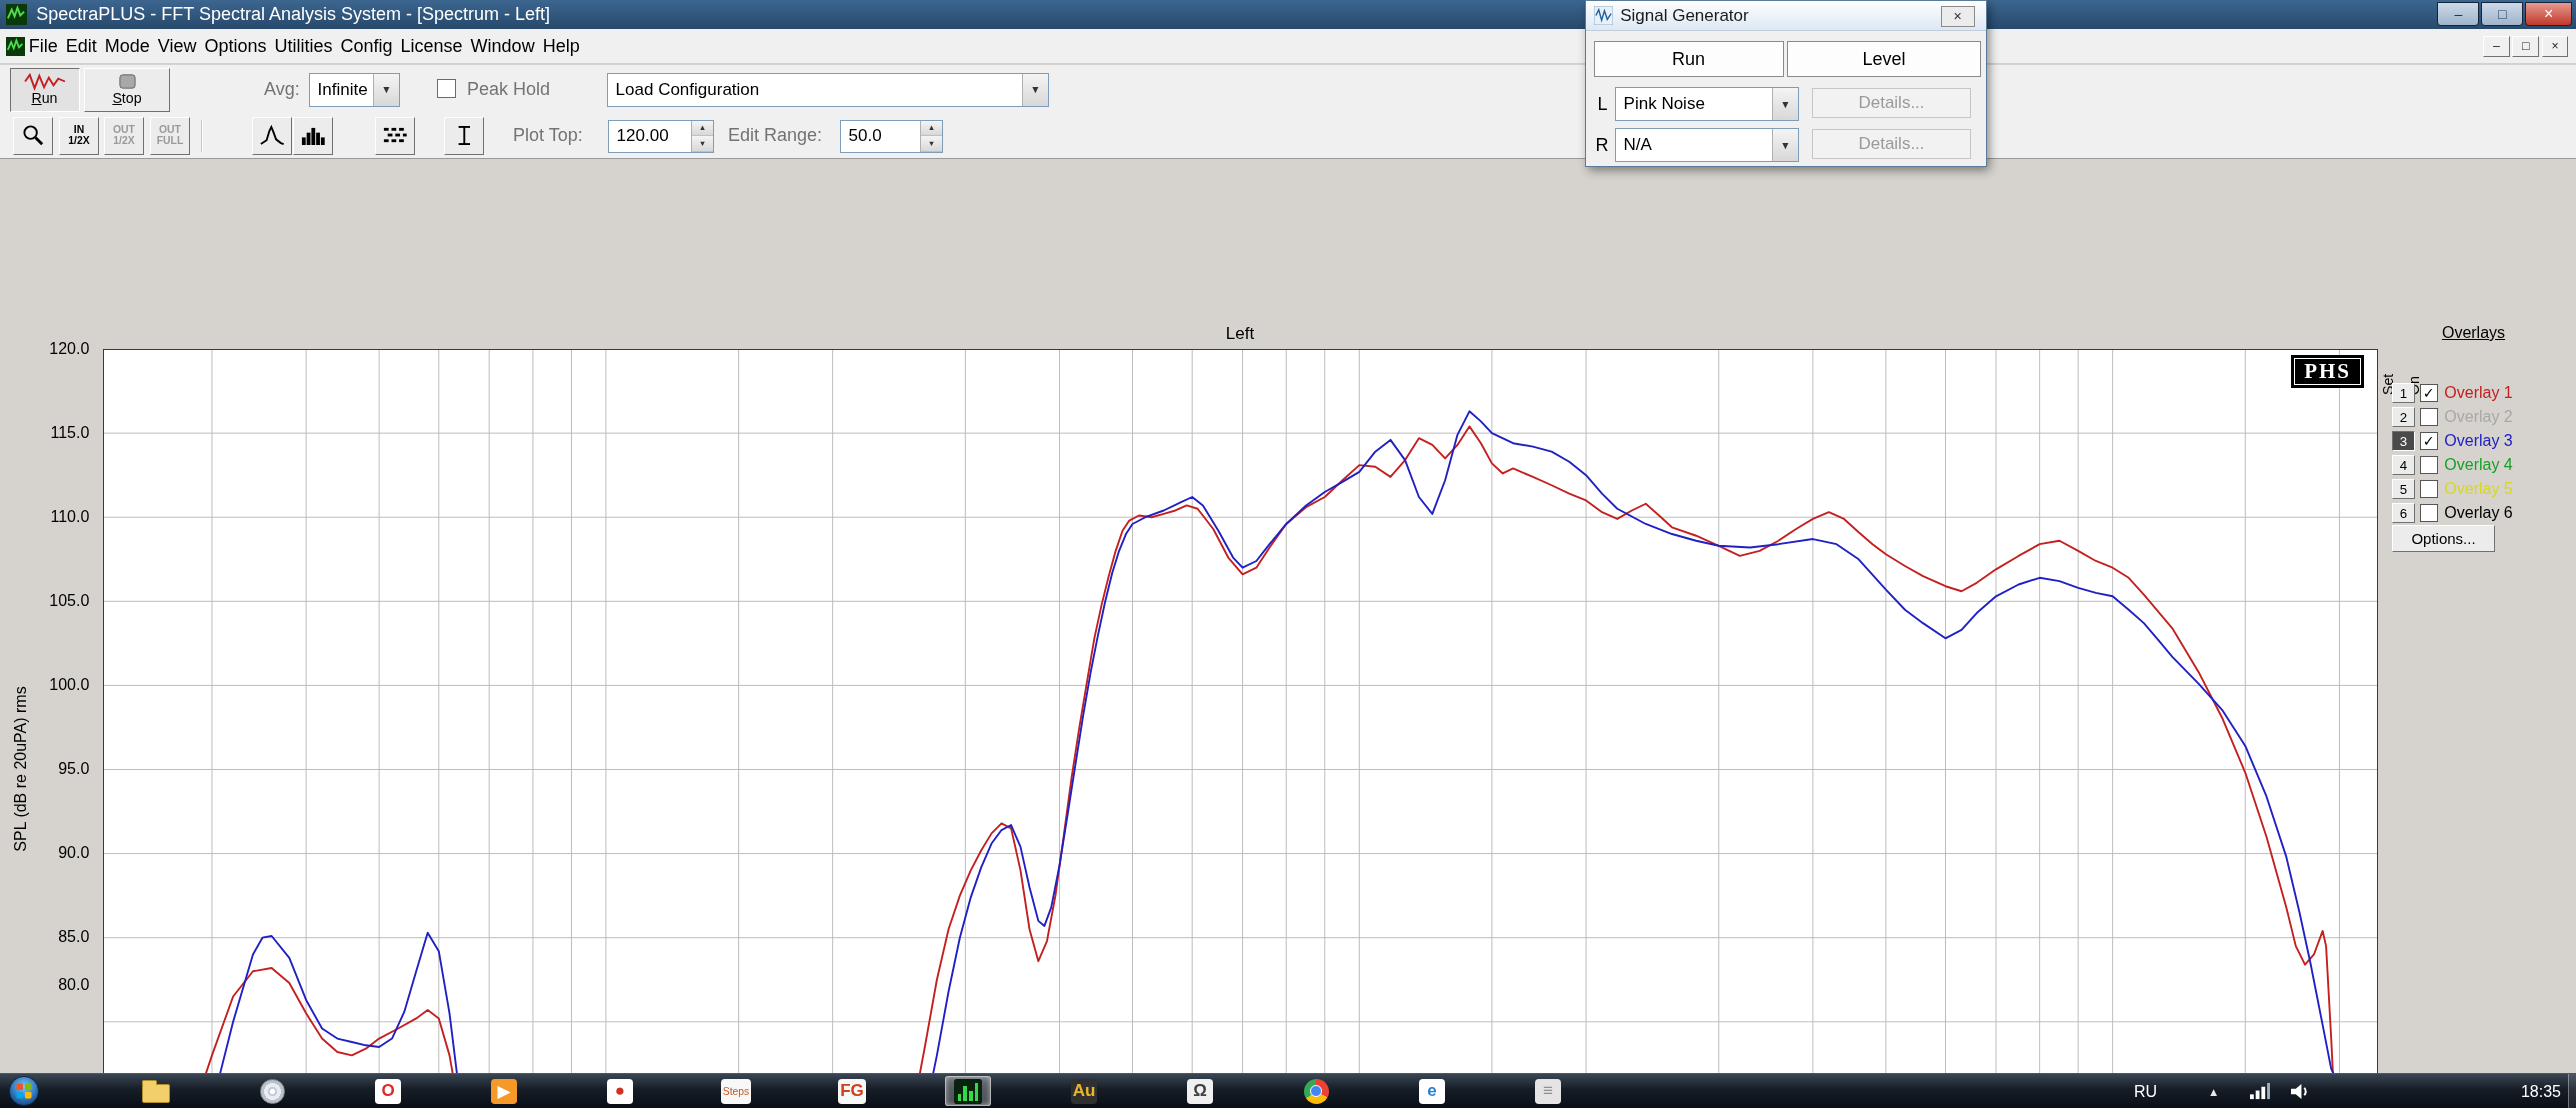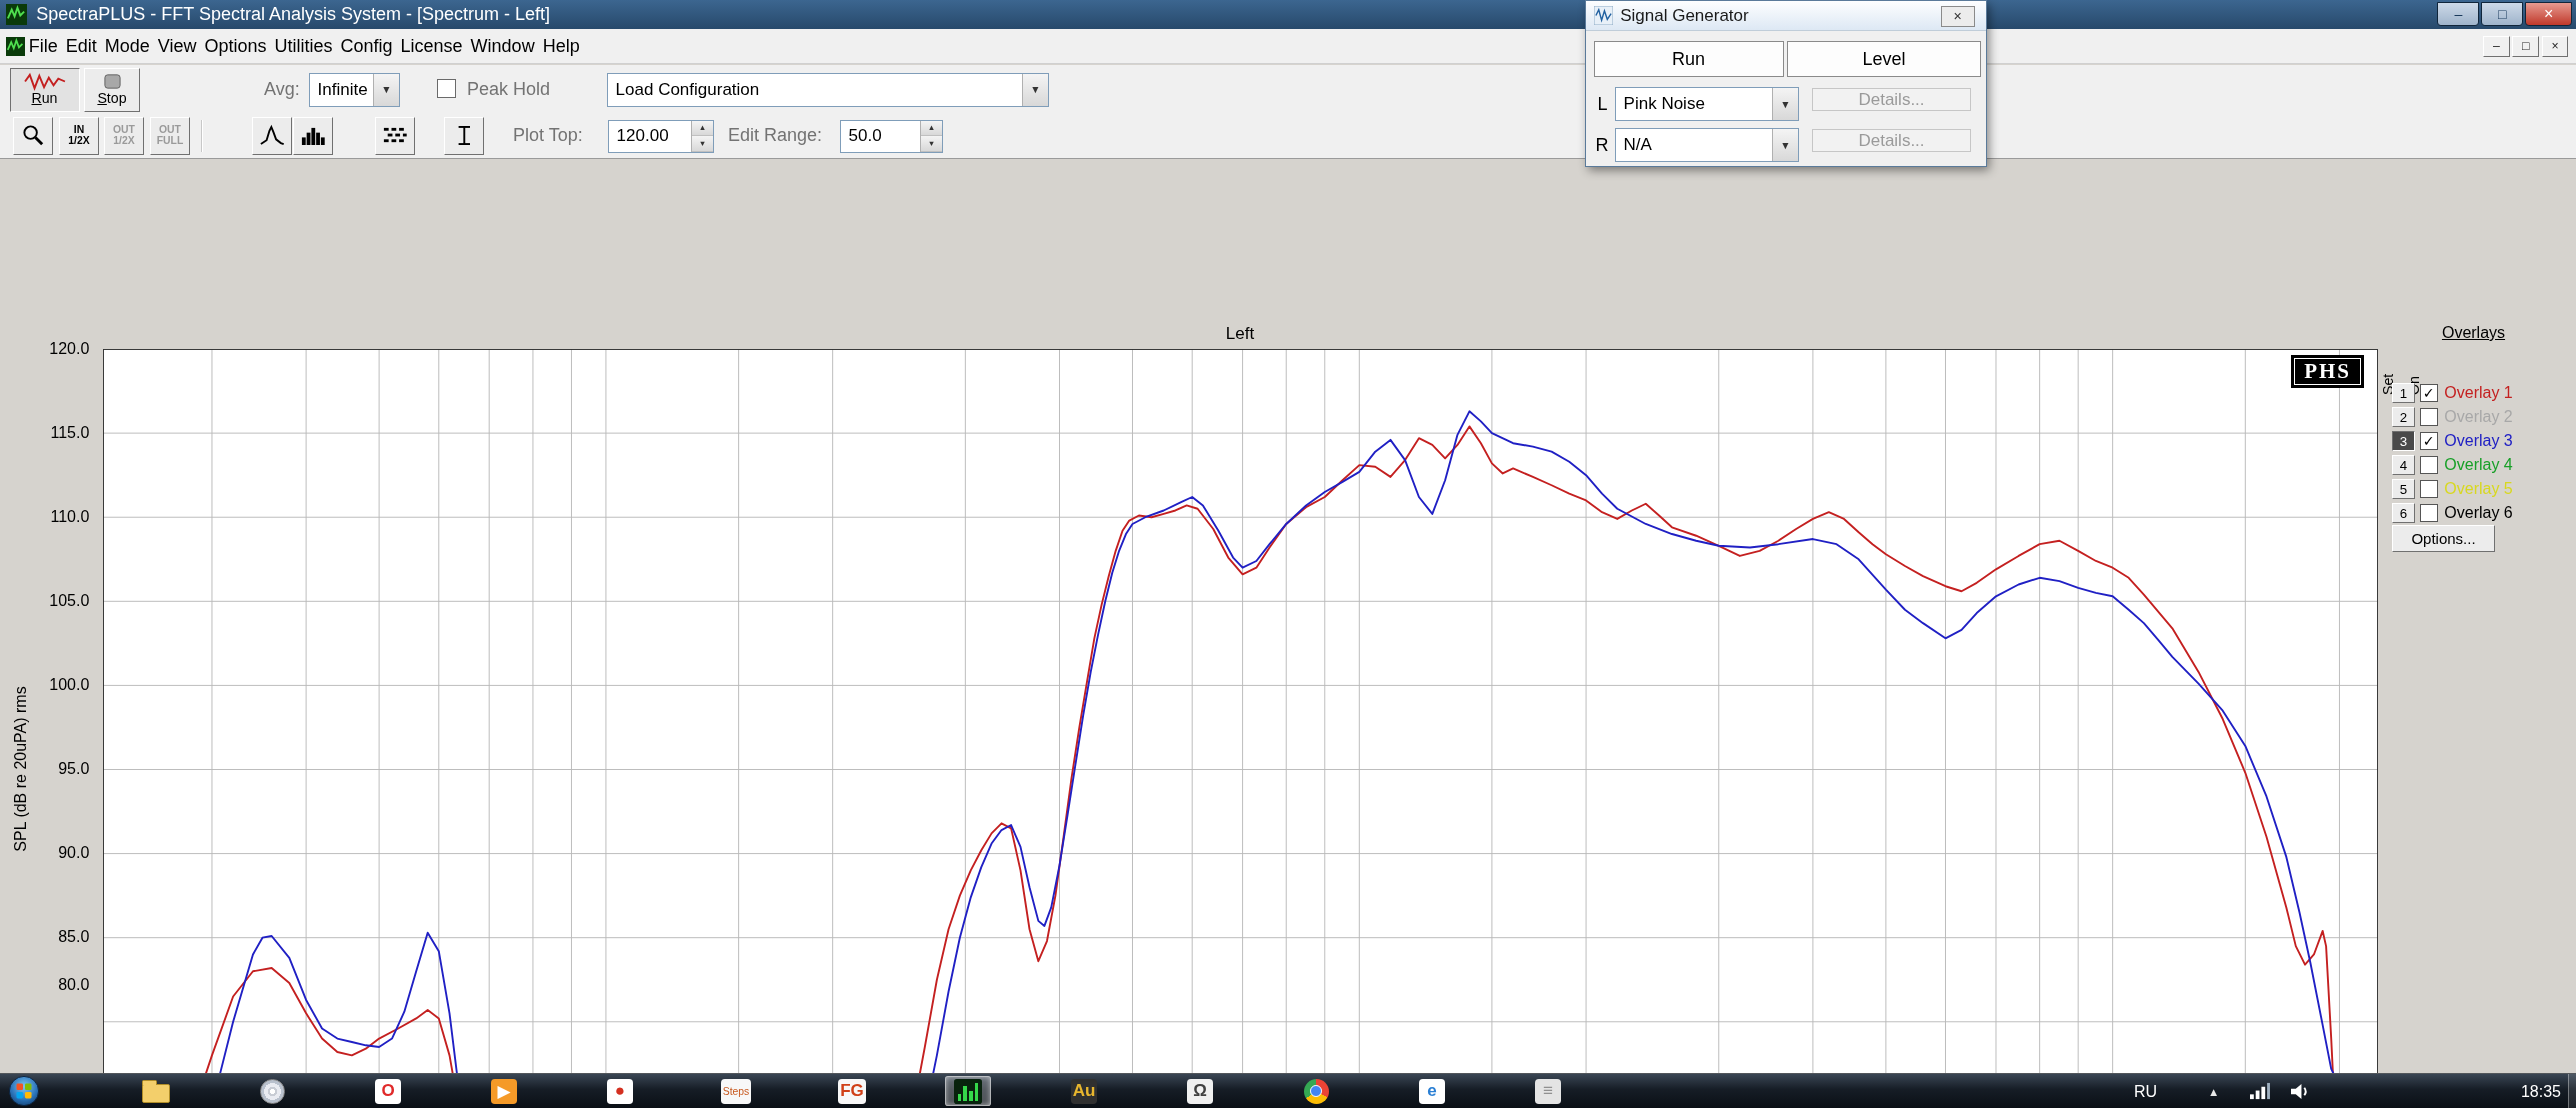--- a/index.html
+++ b/index.html
@@ -92,21 +92,21 @@
   #sgtitle{height:30px;background:linear-gradient(#fdfeff,#dde8f4);border-bottom:0.9px solid #c0cdd9;
     display:flex;align-items:center;position:relative;}
   #sgtitle .sgtext{font-size:17px;color:#1a1a1a;margin-left:7.6px;}
   #sg-close{position:absolute;right:11.4px;top:4.7px;width:34px;height:21px;background:#ececec;
     border:0.9px solid #8a8a8a;display:flex;align-items:center;justify-content:center;
     font-size:14.2px;color:#333;}
   .sgbtn{position:absolute;top:40px;height:36px;background:#fdfdfd;border:0.9px solid #8a8a8a;
     font-size:18px;color:#000;display:flex;align-items:center;justify-content:center;}
   .sgrowlabel{position:absolute;font-size:18px;color:#000;}
   .sgcombo{position:absolute;width:184px;height:34px;}
-  .sgdetails{position:absolute;width:159px;height:23px;background:#f2f2f2;border:0.9px solid #c6c6c6;
+  .sgdetails{position:absolute;width:159px;height:30px;background:#f2f2f2;border:0.9px solid #c6c6c6;
     color:#9a9a9a;font-size:17px;display:flex;align-items:center;justify-content:center;}
 
   
   #taskbar{position:absolute;left:0;top:1073px;width:2576px;height:35px;
     background:linear-gradient(#3a4654,#161d26 45%,#0a0f15);border-top:0.9px solid rgba(255,255,255,.3);z-index:60;}
   #start-orb{position:absolute;left:7.6px;top:0.9px;width:32px;height:32px;}
   #taskbar-icons{position:absolute;left:133px;top:1.9px;display:flex;gap:70px;height:31px;align-items:center;}
   .tbicon{width:46px;height:30px;display:flex;align-items:center;justify-content:center;border-radius:2.8px;}
   .tbicon.tbactive{background:rgba(255,255,255,.28);border:0.9px solid rgba(255,255,255,.55);
     box-shadow:inset 0 0 5.7px rgba(255,255,255,.5);}
@@ -180,21 +180,21 @@
   </div>
 </div>
 
 <div id="toolbar1">
   <div class="bigbtn" style="left:9.5px;width:70px;background:#e2e2e2;border-color:#707070 #fff #fff #707070;">
     <svg width="42" height="19" viewBox="0 0 44 20">
       <polyline points="1,10 6,3 11,17 16,4 21,16 26,6 31,14 36,7 43,10" fill="none" stroke="#c42020" stroke-width="2"></polyline>
     </svg>
     <span class="btnlabel">Run</span>
   </div>
-  <div class="bigbtn" style="left:84px;width:56px;">
+  <div class="bigbtn" style="left:84px;width:86px;">
     <svg width="23" height="19" viewBox="0 0 24 20">
       <rect x="4" y="3" width="16" height="14" rx="3" fill="#a8a8a8" stroke="#606060"></rect>
     </svg>
     <span class="btnlabel">Stop</span>
   </div>
   <span class="tlabel" style="left:264px;top:14.2px;">Avg:</span>
   <div class="combo" style="left:309px;top:7.6px;width:91px;height:34px;">
     <span class="cval">Infinite</span>
     <span class="carr">▼</span>
   </div>

